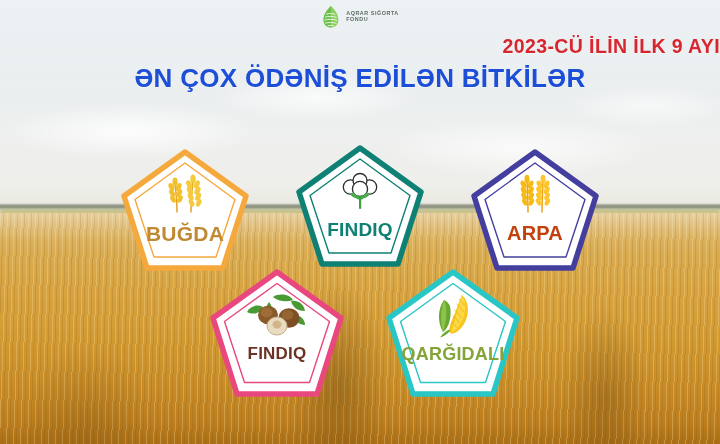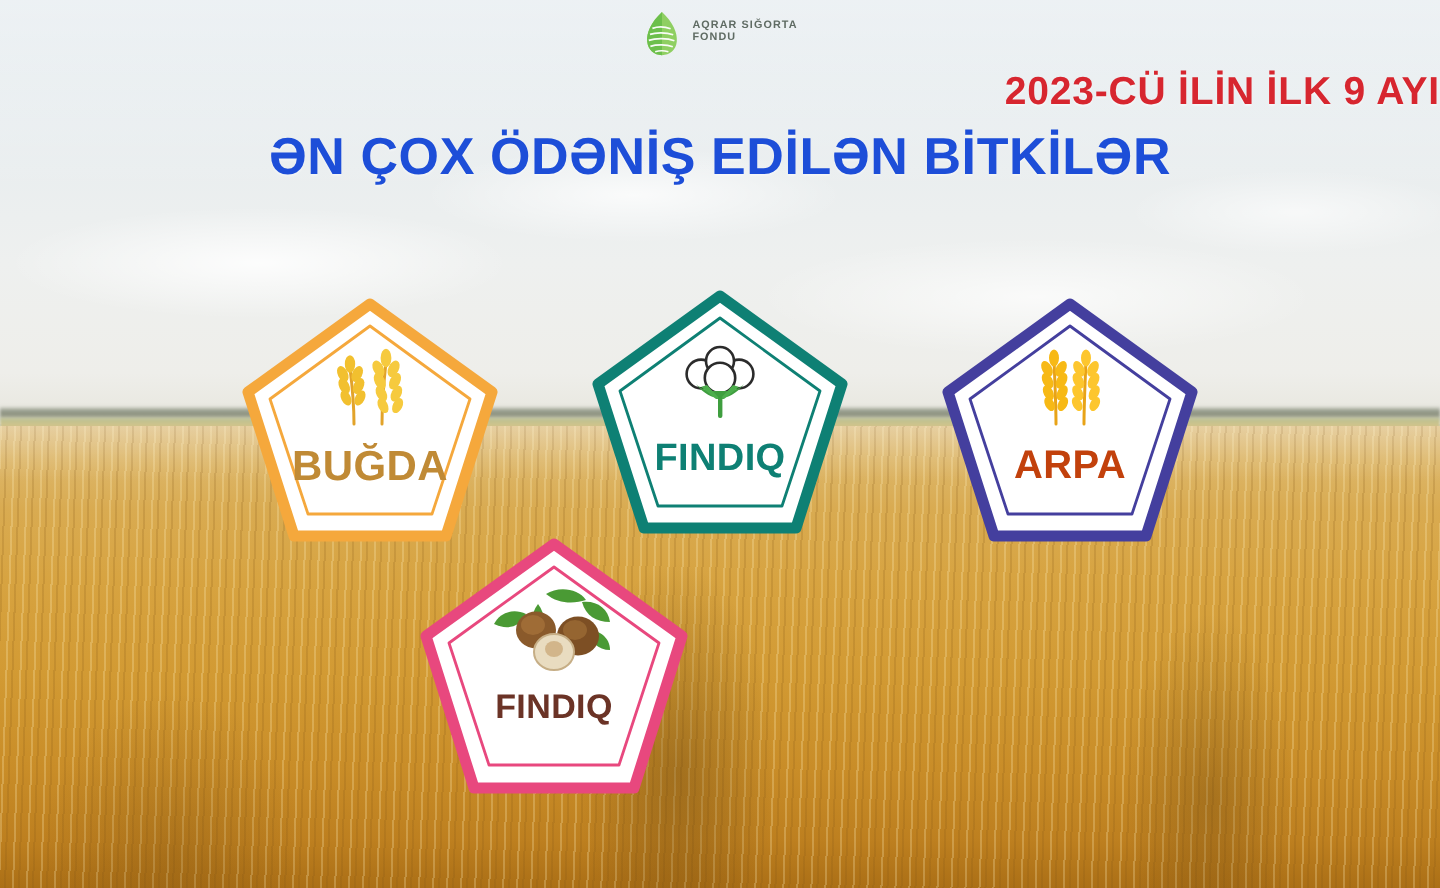--- a/index.html
+++ b/index.html
@@ -245,15 +245,36 @@
         <ellipse cx="21.5" cy="19.5" rx="6" ry="5" fill="#a4713a" opacity=".8"></ellipse>
         <ellipse cx="44" cy="25" rx="10.5" ry="9.8" fill="#7d4f24"></ellipse>
         <ellipse cx="42.5" cy="22" rx="6" ry="5" fill="#9b6a35" opacity=".8"></ellipse>
         <ellipse cx="32" cy="33" rx="10" ry="9" fill="#e9dcc0"></ellipse>
         <ellipse cx="32" cy="33" rx="10" ry="9" fill="none" stroke="#c6ae86" stroke-width="1"></ellipse>
         <ellipse cx="32" cy="31.5" rx="4.5" ry="4" fill="#c9a878" opacity=".75"></ellipse>
       </svg>
       <div class="badge-label" style="top: 78px; font-size: 17px; color: rgb(107, 51, 38);">FINDIQ</div>
     </div>
 
+    <div class="badge" style="left:383px; top:266px; width:140px; height:134px;">
+      <svg width="140" height="134" viewBox="0 0 140 134">
+        <polygon points="70,6 134,52 110,128 30,128 6,52" fill="#ffffff" stroke="#29c6c6" stroke-width="5.5" stroke-linejoin="round"></polygon>
+        <polygon points="70,17.5 122.5,55.5 102.5,116.5 37.5,116.5 17.5,55.5" fill="#ffffff" stroke="#29c6c6" stroke-width="1.4" stroke-linejoin="round"></polygon>
+      </svg>
+      <svg class="badge-icon" style="top:26px;" width="44" height="48" viewBox="0 0 44 48">
+        <path d="M31 3 C38 9 39 22 33 32 C28 40 22 43 19 41 C17 38 20 30 24 21 C27 13 29 7 31 3 Z" fill="#f7c51e"></path>
+        <path d="M31 3 C35 9 35.5 20 31 29 C27.5 36 23 40 20 41 C22 34 25 24 27.5 16 C29 10 30 6 31 3 Z" fill="#fbd844"></path>
+        <g stroke="#e0a90d" stroke-width=".75" opacity=".85" fill="none">
+          <path d="M25.5 12 C28.5 14 31 17 32.5 20"></path>
+          <path d="M23.5 18 C26.5 20 29 23 30.5 26"></path>
+          <path d="M21.5 24 C24.5 26 27 28.5 28.5 31"></path>
+          <path d="M20 30 C22.5 31.5 24.5 33.5 26 35.5"></path>
+          <path d="M28 7 C30.5 9 32.5 11.5 33.5 14"></path>
+        </g>
+        <path d="M13 8 C7 16 6 30 12 40 C18 36 21 24 19 14 C17.5 11 15.5 9 13 8 Z" fill="#6aa632"></path>
+        <path d="M13 8 C9.5 17 9 30 12 40 C14.5 33 16 22 15 14 C14.6 11.5 14 9.5 13 8 Z" fill="#8cc34a"></path>
+        <path d="M19 39 C15 43 12 45 9 45.5 C12 41 15.5 38.5 19 37.5 Z" fill="#6aa632"></path>
+      </svg>
+      <div class="badge-label" style="top: 78px; font-size: 18px; color: rgb(132, 164, 58);">QARĞIDALI</div>
+    </div>
 
   </div>
 </div>
 
 </body></html>

